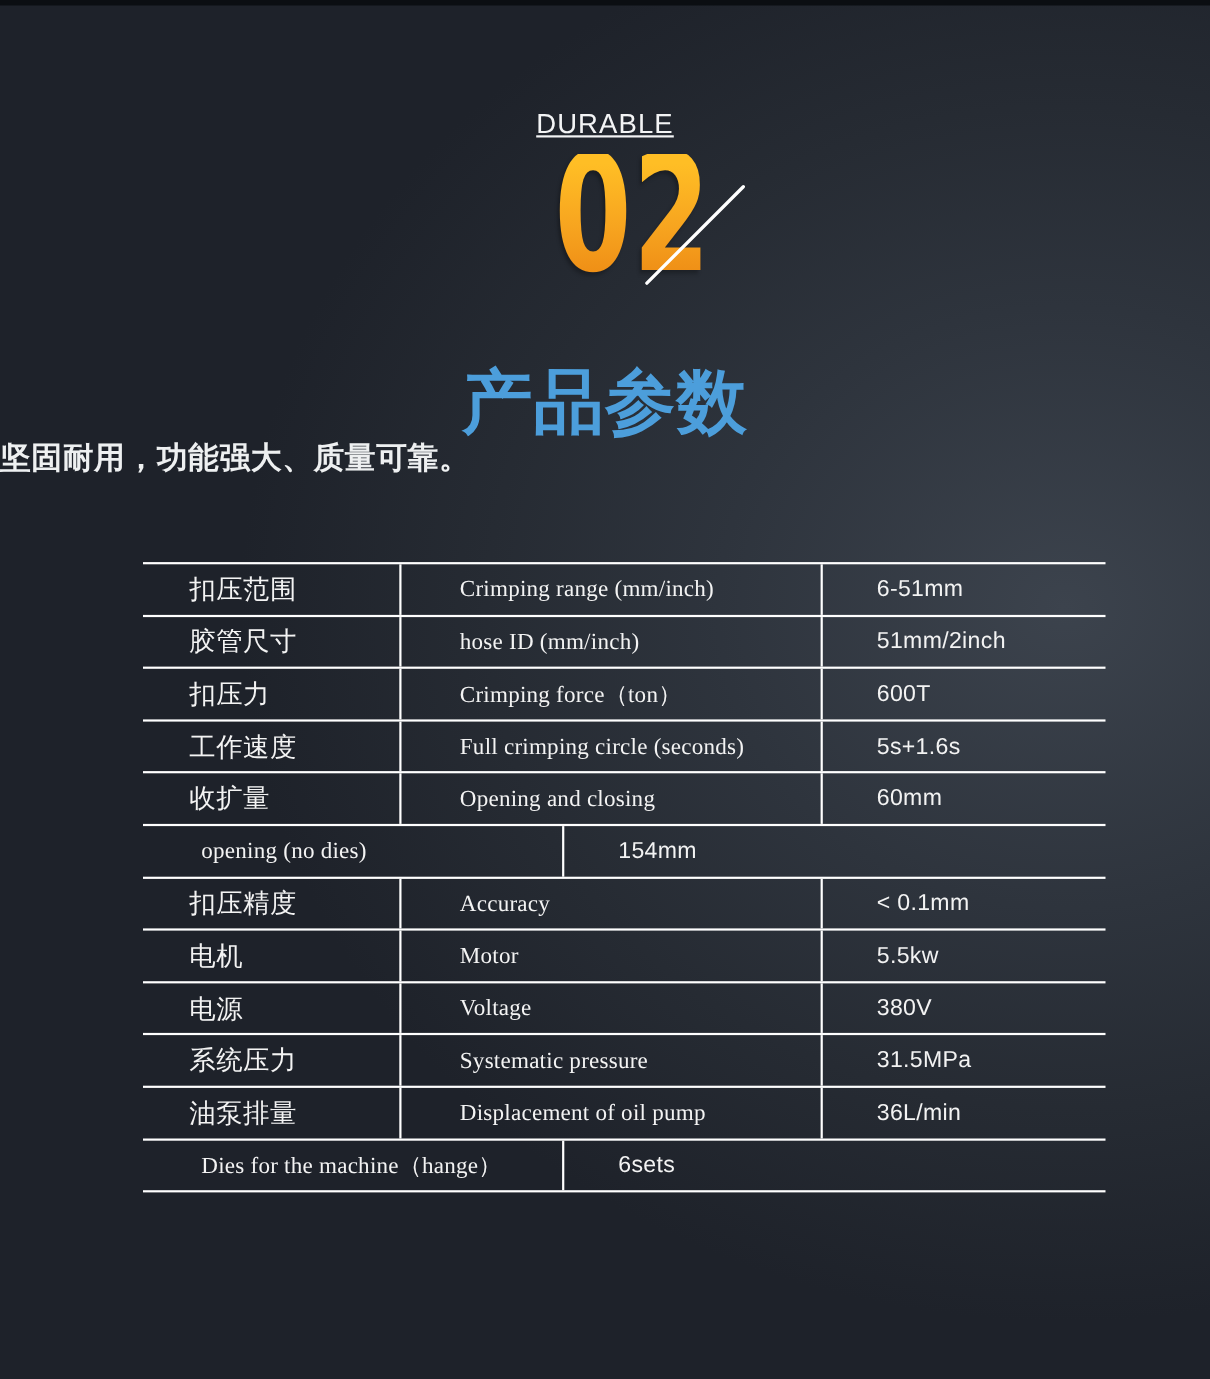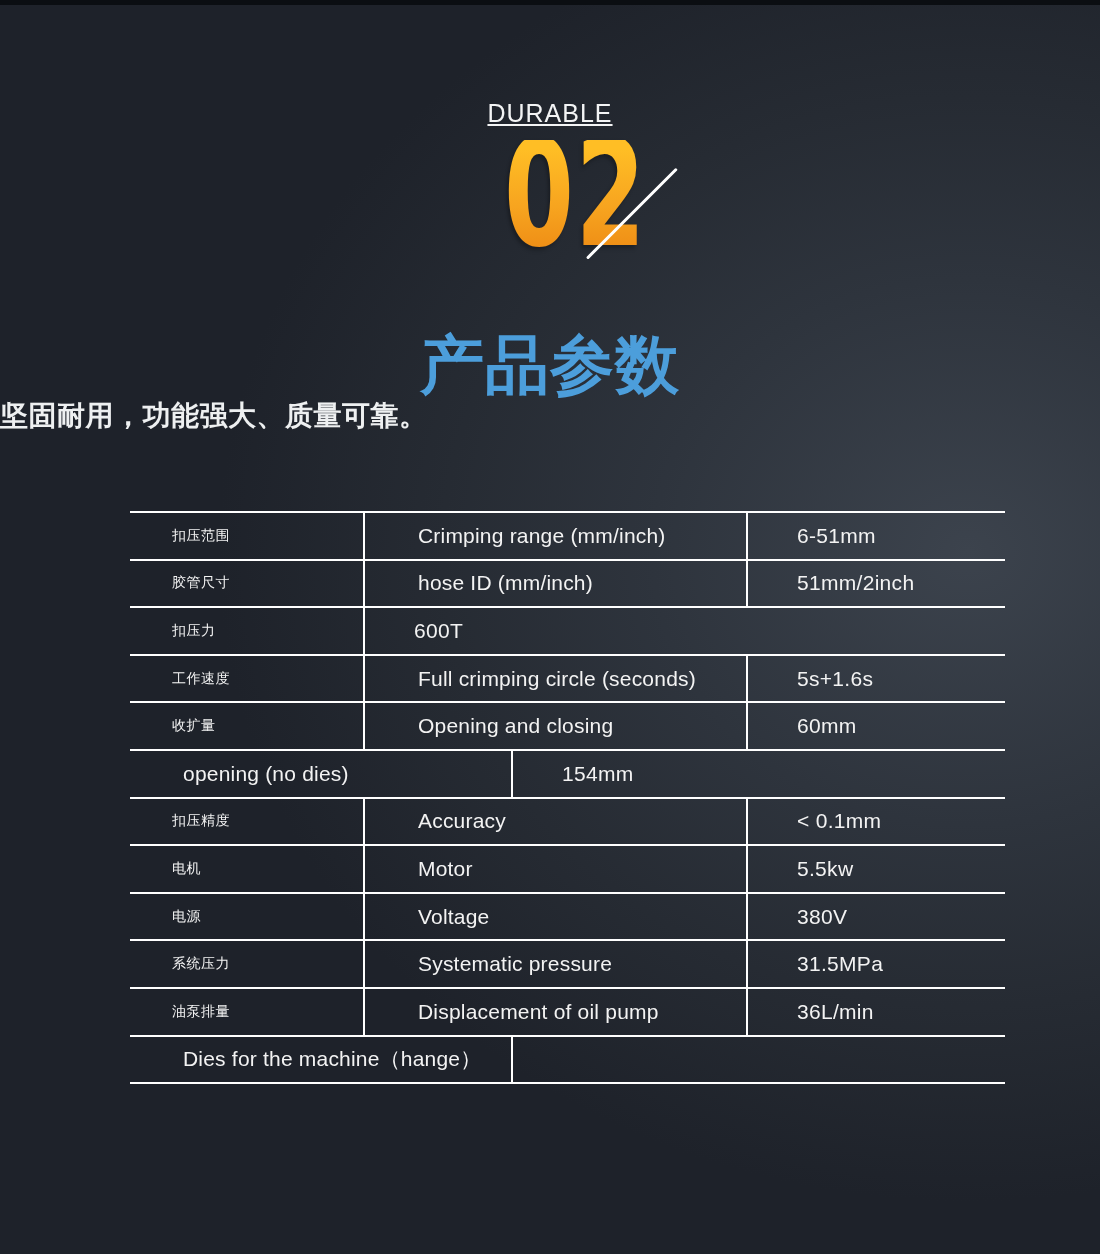--- a/index.html
+++ b/index.html
@@ -117,30 +117,31 @@
     align-items: center;
     color: #f3f3f3;
     overflow: hidden;
     white-space: nowrap;
   }
 
   .cell-cn {
     width: 235px;
     border-right: 2px solid #ffffff;
     padding-left: 42px;
-    font-size: 14px;
+    font-size: 24px;
     letter-spacing: 0.5px;
   }
 
   .cell-en {
     width: 383px;
     border-right: 2px solid #ffffff;
     padding-left: 53px;
     font-size: 21px;
     letter-spacing: 0.2px;
+    font-family: Liberation Serif, serif;
   }
 
   .cell-value {
     flex: 1;
     padding-left: 49px;
     font-size: 21px;
     letter-spacing: 0.3px;
   }
 </style>
 </head>
@@ -165,20 +166,21 @@
       <div class="cell cell-en">Crimping range (mm/inch)</div>
       <div class="cell cell-value">6-51mm</div>
     </div>
     <div class="spec-row">
       <div class="cell cell-cn">胶管尺寸</div>
       <div class="cell cell-en">hose ID (mm/inch)</div>
       <div class="cell cell-value">51mm/2inch</div>
     </div>
     <div class="spec-row">
       <div class="cell cell-cn">扣压力</div>
+      <div class="cell cell-en">Crimping force（ton）</div>
       <div class="cell cell-value">600T</div>
     </div>
     <div class="spec-row">
       <div class="cell cell-cn">工作速度</div>
       <div class="cell cell-en">Full crimping circle (seconds)</div>
       <div class="cell cell-value">5s+1.6s</div>
     </div>
     <div class="spec-row">
       <div class="cell cell-cn">收扩量</div>
       <div class="cell cell-en">Opening and closing</div>
@@ -208,15 +210,16 @@
       <div class="cell cell-en">Systematic pressure</div>
       <div class="cell cell-value">31.5MPa</div>
     </div>
     <div class="spec-row">
       <div class="cell cell-cn">油泵排量</div>
       <div class="cell cell-en">Displacement of oil pump</div>
       <div class="cell cell-value">36L/min</div>
     </div>
     <div class="spec-row">
       <div class="cell cell-en">Dies for the machine（hange）</div>
+      <div class="cell cell-value">6sets</div>
     </div>
   </div>
 </div>
 
 </body></html>

